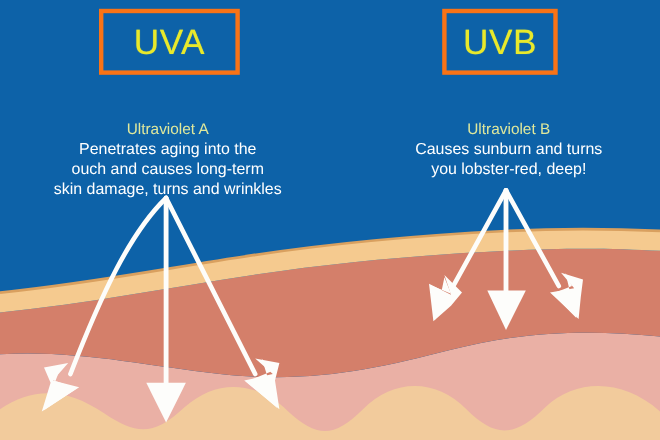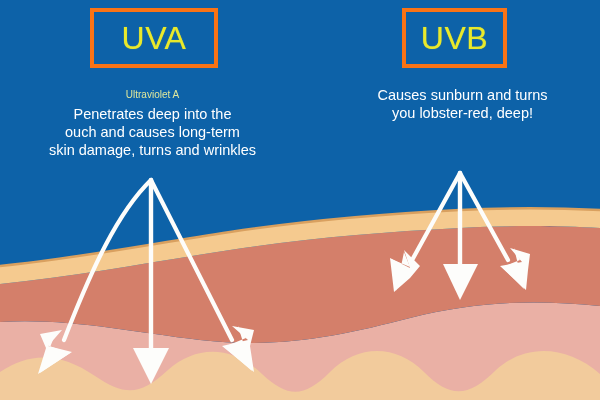--- a/index.html
+++ b/index.html
@@ -65,23 +65,24 @@
     position: absolute;
     text-align: center;
     line-height: 18px;
   }
   #uva-caption { left: 5px;   top: 86px; width: 295px; }
   #uvb-caption { left: 330px; top: 86px; width: 265px; }
 
   .caption-title {
     display: block;
     color: #dfe89c;
-    font-size: 10px;
+    font-size: 14px;
     font-weight: 400;
     margin-bottom: 1px;
+    margin-top: 22px;
   }
   .caption-line {
     display: block;
     color: #ffffff;
     font-size: 14.5px;
     font-weight: 400;
   }
 </style>
 </head>
 <body>
@@ -196,23 +197,24 @@
   <div class="uv-box" id="uva-box">
     <span class="uv-box-label">UVA</span>
   </div>
 
   <div class="uv-box" id="uvb-box">
     <span class="uv-box-label">UVB</span>
   </div>
 
   <div class="caption" id="uva-caption">
     <span class="caption-title">Ultraviolet A</span>
-    <span class="caption-line">Penetrates deep into the</span>
+    <span class="caption-line">Penetrates aging into the</span>
     <span class="caption-line">ouch and causes long-term</span>
     <span class="caption-line">skin damage, turns and wrinkles</span>
   </div>
 
   <div class="caption" id="uvb-caption">
+    <span class="caption-title">Ultraviolet B</span>
     <span class="caption-line">Causes sunburn and turns</span>
     <span class="caption-line">you lobster-red, deep!</span>
   </div>
 
 </div>
 
 </body></html>

